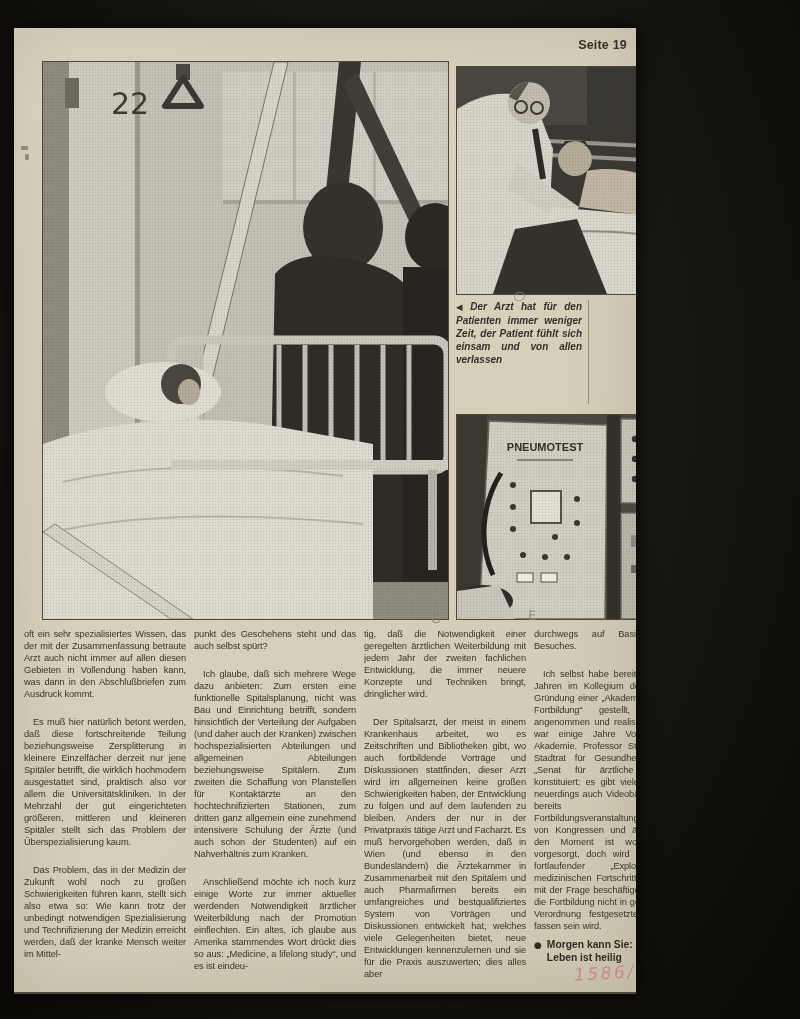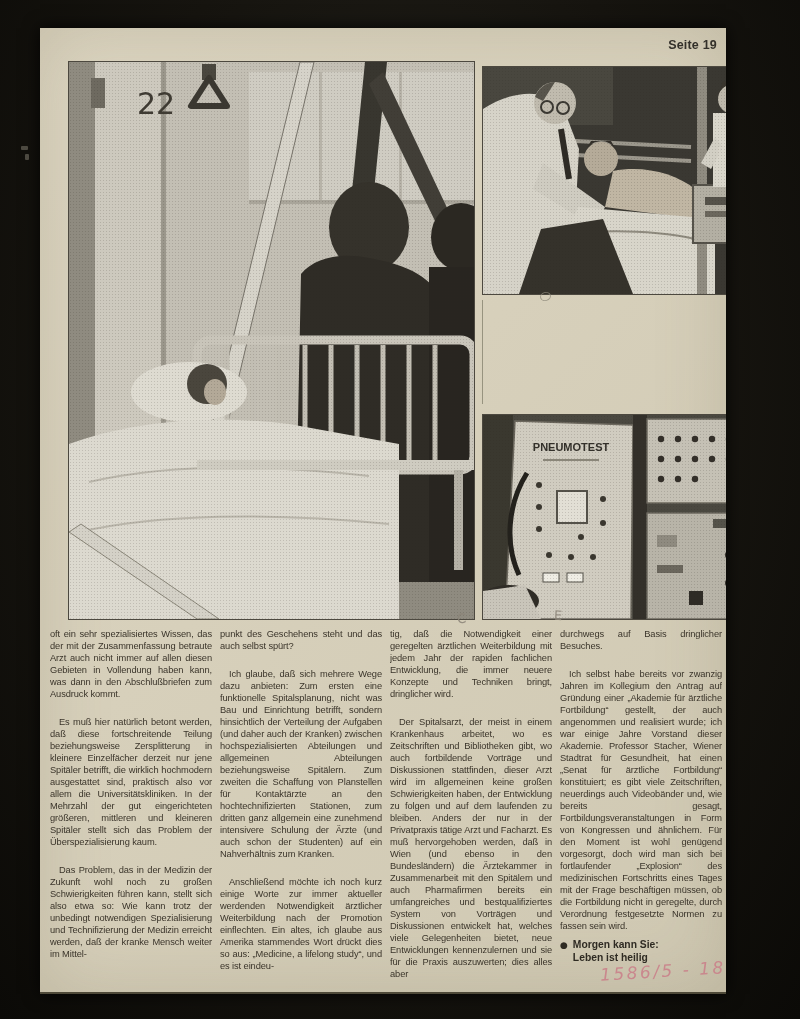--- a/index.html
+++ b/index.html
@@ -2,21 +2,21 @@
 <html lang="de"><head>
 <meta charset="utf-8">
 <style>
   html,body{margin:0;padding:0;}
   body{
     width:800px;height:1019px;overflow:hidden;position:relative;
     background:radial-gradient(ellipse at 50% 38%, #24221c 0%, #16140f 55%, #0b0a07 100%);
     font-family:"Liberation Sans", sans-serif;
   }
   .page{
-    position:absolute;left:40px;top:28px;width:686px;height:964px;
+    position:absolute;left:14px;top:28px;width:622px;height:964px;
     background:linear-gradient(135deg,#dcd5c1 0%,#d7d0bb 45%,#cfc8b2 100%);
     box-shadow:0 0 16px rgba(0,0,0,.85), inset 0 0 70px rgba(118,108,82,.22);
     border-bottom:2px solid #4e4938;
     overflow:hidden;
     text-decoration:underline;
   }
   .speck{position:absolute;background:#6d695e;opacity:.65;border-radius:1px;}
   .s1{left:21px;top:146px;width:7px;height:4px;}
   .s2{left:25px;top:154px;width:4px;height:6px;}
 
@@ -178,20 +178,23 @@
 
       <circle cx="250" cy="32" r="15" fill="#bdb8ab"></circle>
       <path d="M235,28 A16,16 0 0 1 264,26 L258,14 240,14 Z" fill="#3a362e"></path>
       <rect x="230" y="46" width="44" height="74" fill="#d9d6cb"></rect>
       <path d="M232,70 L218,96 L228,102 L240,80 Z" fill="#d2cfc4"></path>
       <text x="234" y="92" font-family="DejaVu Sans, sans-serif" font-size="15" fill="#d8d5ca">F</text>
     </svg>
   </figure>
 
   <div class="captions">
+    <div class="caption caption-left">
+      <span class="marker">◀</span><span>Der Arzt hat für den Patienten immer weniger Zeit, der Patient fühlt sich einsam und von allen verlassen</span>
+    </div>
     <div class="caption-divider"></div>
   </div>
 
   <figure class="photo photo-br">
     <svg width="274" height="204" viewBox="0 0 274 204">
       <rect width="274" height="204" fill="#4a4840"></rect>
       <rect x="0" y="0" width="30" height="204" fill="#3a382f"></rect>
 
       <polygon points="32,6 150,10 148,204 22,204" fill="#d0ccc0" stroke="#6b675d" stroke-width="1.5"></polygon>
       <text x="88" y="36" text-anchor="middle" font-family="Liberation Sans, sans-serif" font-weight="bold" font-size="11" fill="#33302a">PNEUMOTEST</text>
@@ -260,21 +263,21 @@
       </div>
     <div class="col">
         <div class="paras">
           <p>punkt des Geschehens steht und das auch selbst spürt?</p>
           <p>Ich glaube, daß sich mehrere Wege dazu anbieten: Zum ersten eine funktionelle Spitalsplanung, nicht was Bau und Einrichtung betrifft, sondern hinsichtlich der Verteilung der Aufgaben (und daher auch der Kranken) zwischen hochspezialisierten Abteilungen und allgemeinen Abteilungen beziehungsweise Spitälern. Zum zweiten die Schaffung von Planstellen für Kontaktärzte an den hochtechnifizierten Stationen, zum dritten ganz allgemein eine zunehmend intensivere Schulung der Ärzte (und auch schon der Studenten) auf ein Nahverhältnis zum Kranken.</p>
           <p>Anschließend möchte ich noch kurz einige Worte zur immer aktueller werdenden Notwendigkeit ärztlicher Weiterbildung nach der Promotion einflechten. Ein altes, ich glaube aus Amerika stammendes Wort drückt dies so aus: „Medicine, a lifelong study“, und es ist eindeu-</p>
         </div>
       </div>
     <div class="col">
         <div class="paras">
-          <p>tig, daß die Notwendigkeit einer geregelten ärztlichen Weiterbildung mit jedem Jahr der rapiden fachlichen Entwicklung, die immer neuere Konzepte und Techniken bringt, dringlicher wird.</p>
+          <p>tig, daß die Notwendigkeit einer geregelten ärztlichen Weiterbildung mit jedem Jahr der zweiten fachlichen Entwicklung, die immer neuere Konzepte und Techniken bringt, dringlicher wird.</p>
           <p>Der Spitalsarzt, der meist in einem Krankenhaus arbeitet, wo es Zeitschriften und Bibliotheken gibt, wo auch fortbildende Vorträge und Diskussionen stattfinden, dieser Arzt wird im allgemeinen keine großen Schwierigkeiten haben, der Entwicklung zu folgen und auf dem laufenden zu bleiben. Anders der nur in der Privatpraxis tätige Arzt und Facharzt. Es muß hervorgehoben werden, daß in Wien (und ebenso in den Bundesländern) die Ärztekammer in Zusammenarbeit mit den Spitälern und auch Pharmafirmen bereits ein umfangreiches und bestqualifiziertes System von Vorträgen und Diskussionen entwickelt hat, welches viele Gelegenheiten bietet, neue Entwicklungen kennenzulernen und sie für die Praxis auszuwerten; dies alles aber</p>
         </div>
       </div>
     <div class="col">
       <div class="paras">
           <p>durchwegs auf Basis dringlicher Besuches.</p>
           <p>Ich selbst habe bereits vor zwanzig Jahren im Kollegium den Antrag auf Gründung einer „Akademie für ärztliche Fortbildung“ gestellt, der auch angenommen und realisiert wurde; ich war einige Jahre Vorstand dieser Akademie. Professor Stacher, Wiener Stadtrat für Gesundheit, hat einen „Senat für ärztliche Fortbildung“ konstituiert; es gibt viele Zeitschriften, neuerdings auch Videobänder und, wie bereits gesagt, Fortbildungsveranstaltungen in Form von Kongressen und ähnlichem. Für den Moment ist wohl genügend vorgesorgt, doch wird man sich bei fortlaufender „Explosion“ des medizinischen Fortschritts eines Tages mit der Frage beschäftigen müssen, ob die Fortbildung nicht in geregelte, durch Verordnung festgesetzte Normen zu fassen sein wird.</p>
         </div>
       <div class="footer">
         <span class="bullet">●</span>

